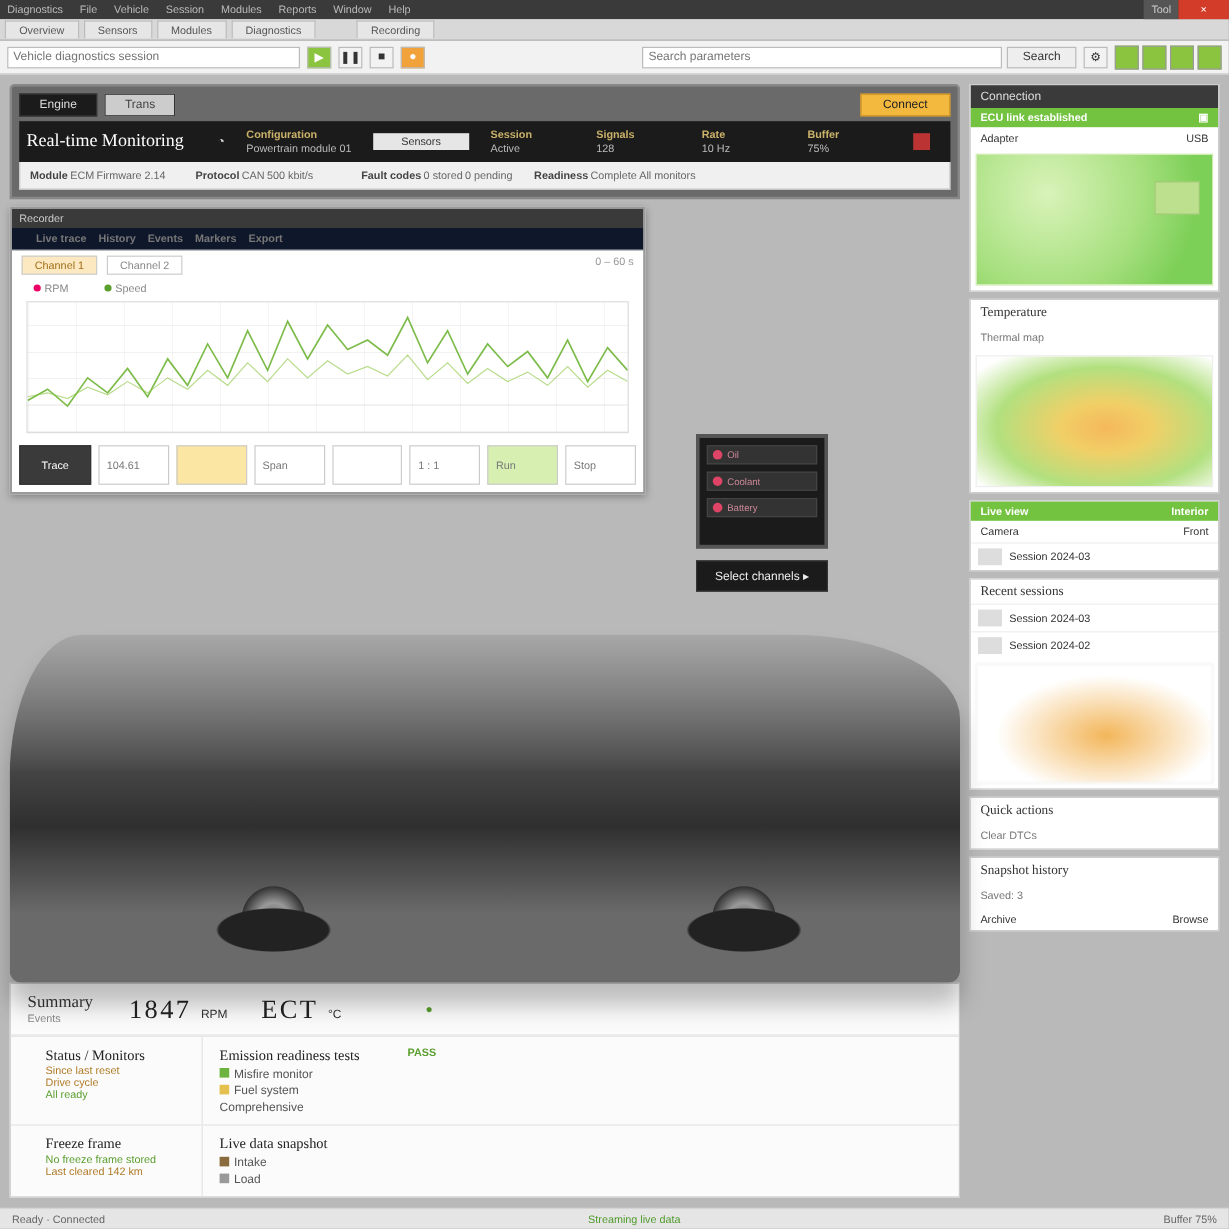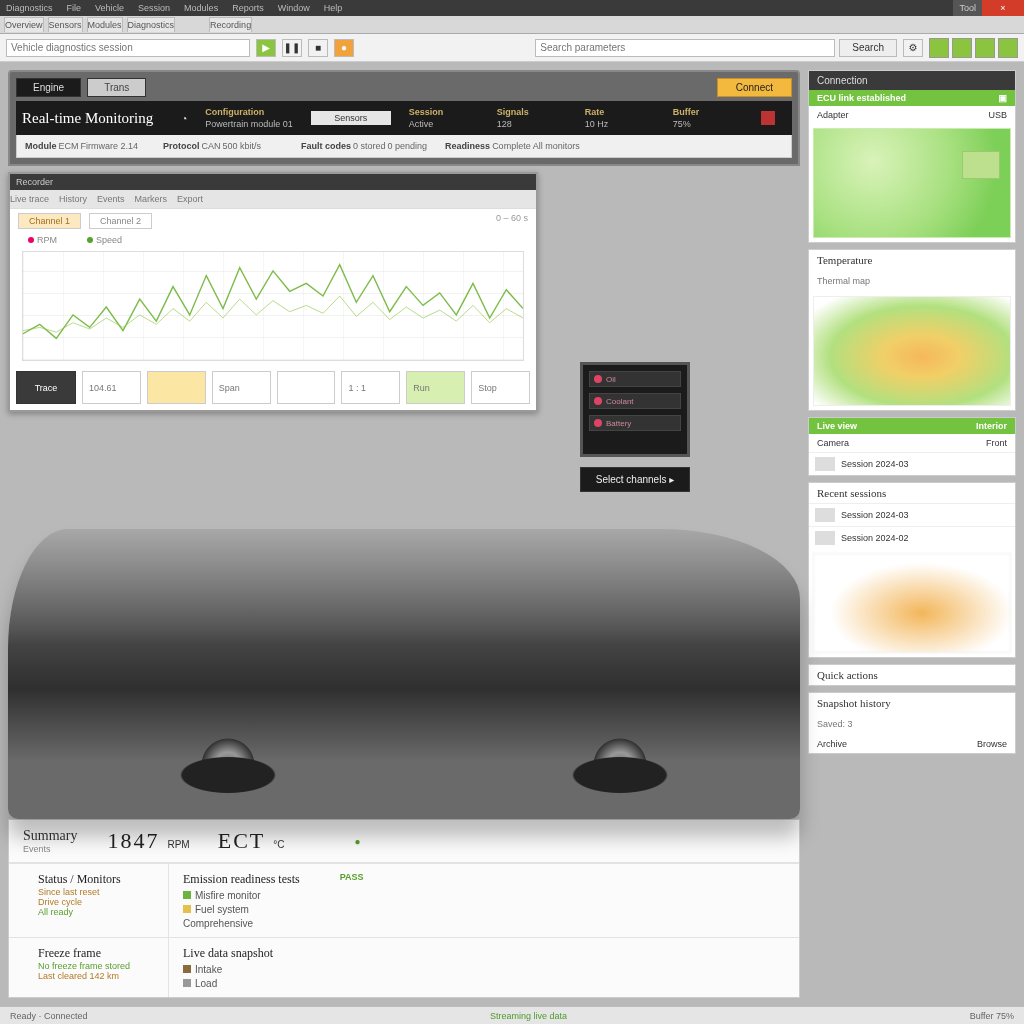--- a/index.html
+++ b/index.html
@@ -5,21 +5,21 @@
 * { margin:0; padding:0; box-sizing:border-box; font-family: Arial, Helvetica, sans-serif; }
 html,body{ width:1024px; height:1024px; background:#b9b9b9; overflow:hidden; }
 body{ font-size:10px; color:#333; }
 
 
 .menubar{ height:16px; background:#3a3a3a; color:#bbb; display:flex; align-items:center; padding:0 6px; font-size:9px; }
 .menubar span{ margin-right:14px; }
 
 
 .tabstrip{ height:18px; background:#d8d8d8; display:flex; align-items:center; padding:0 4px; gap:4px; font-size:9px; border-bottom:1px solid #aaa; }
-.tabstrip .tab{ padding:2px 0; background:#e6e6e6; border:1px solid #bbb; border-bottom:none; color:#555; }
+.tabstrip .tab{ padding:2px 11px; background:#e6e6e6; border:1px solid #bbb; border-bottom:none; color:#555; }
 
 
 .toolrow{ height:28px; background:#f2f2f2; display:flex; align-items:center; padding:0 6px; gap:6px; font-size:10px; border-bottom:1px solid #ccc; }
 .toolrow input{ width:244px; height:18px; border:1px solid #bbb; padding:0 4px; font-size:10px; background:#fff; }
 .iconbtn{ width:20px; height:18px; border:1px solid #bbb; display:flex; align-items:center; justify-content:center; }
 .iconbtn.green{ background:#8bc540; color:#fff; }
 .iconbtn.orange{ background:#f2a23a; color:#fff; }
 .searchwrap{ margin-left:auto; display:flex; gap:4px; }
 .searchwrap input{ width:300px; }
 .searchbtn{ padding:2px 12px; background:#eee; border:1px solid #bbb; }
@@ -43,21 +43,21 @@
 .rcol .hd{ color:#cbb26a; font-weight:bold; font-size:9px; }
 .rcol .tabbtn{ background:#e6e6e6; color:#333; padding:2px 12px; width:80px; text-align:center; }
 .redbox{ width:14px; height:14px; background:#b33; }
 .dp-sub{ background:#f0f0f0; display:flex; gap:18px; padding:6px 8px; font-size:9px; color:#666; border:1px solid #ccc; border-top:none; }
 .dp-sub .scol{ display:flex; flex-direction:row; gap:2px; min-width:120px;}
 .dp-sub .scol b{ color:#444; font-size:9px; }
 
 
 .chartwin{ width:530px; margin-top:6px; background:#fff; border:2px solid #9a9a9a; box-shadow:0 2px 6px rgba(0,0,0,.3); }
 .chartwin .tb{ background:#3a3a3a; color:#ccc; font-size:9px; padding:3px 6px; }
-.chartwin .subtabs{ display:flex; gap:10px; padding:4px 0; background:#e5e5e5; font-size:9px; color:#777; border-bottom:1px solid #ddd; }
+.chartwin .subtabs{ display:flex; gap:10px; padding:4px 20px; background:#0f172a; font-size:9px; color:#777; border-bottom:1px solid #ddd;font-weight:bold; }
 .chartwin .hdrrow{ display:flex; padding:4px 8px; gap:8px; }
 .chartwin .hdrrow .pill{ padding:2px 10px; border:1px solid #ccc; font-size:9px; color:#888; }
 .chartwin .hdrrow .pill.act{ background:#fce9c2; color:#a06f1b; }
 .chartwin .lgd{ padding:2px 18px; font-size:9px; color:#888; display:flex; gap:30px; }
 .chartwin .lgd span i{ display:inline-block; width:6px;height:6px;border-radius:50%;margin-right:3px;}
 .plot{ height:110px; margin:4px 12px; border:1px solid #ddd; position:relative; background:
   repeating-linear-gradient(to right, rgba(0,0,0,.04) 0 1px, transparent 1px 40px),
   repeating-linear-gradient(to top, rgba(0,0,0,.05) 0 1px, transparent 1px 22px);
 }
 .plot svg{ position:absolute; inset:0; }
@@ -396,20 +396,21 @@
        <div class="it">
             <div class="thumb"></div>
             <span>Session 2024-02</span>
           </div>
      </div>
      <div class="blurimg"></div>
    </div>
 
    <div class="panel">
      <div class="phd">Quick actions</div>
+     <div class="pbody">Clear DTCs</div>
    </div>
 
    <div class="panel">
      <div class="phd">Snapshot history</div>
      <div class="pbody">Saved: 3</div>
      <div class="greylabel">
        <span>Archive</span>
        <span>Browse</span>
      </div>
    </div>

